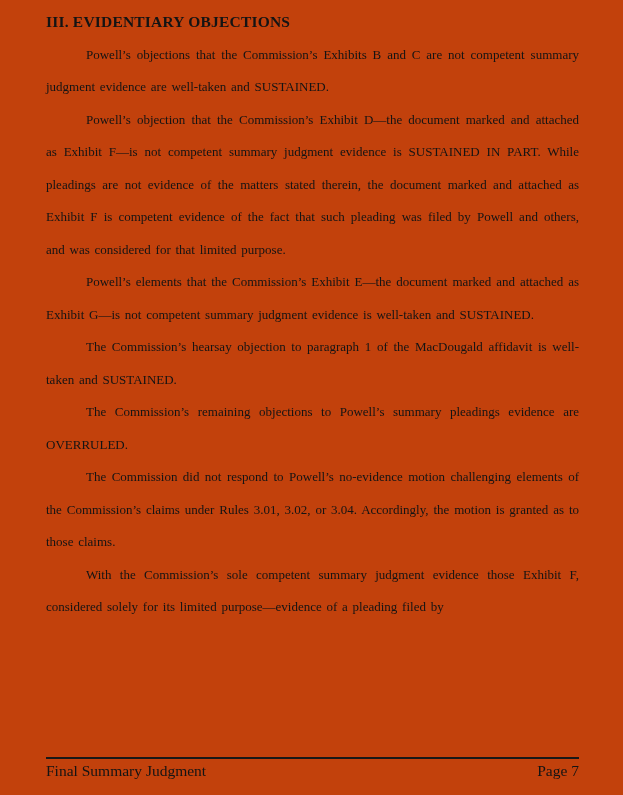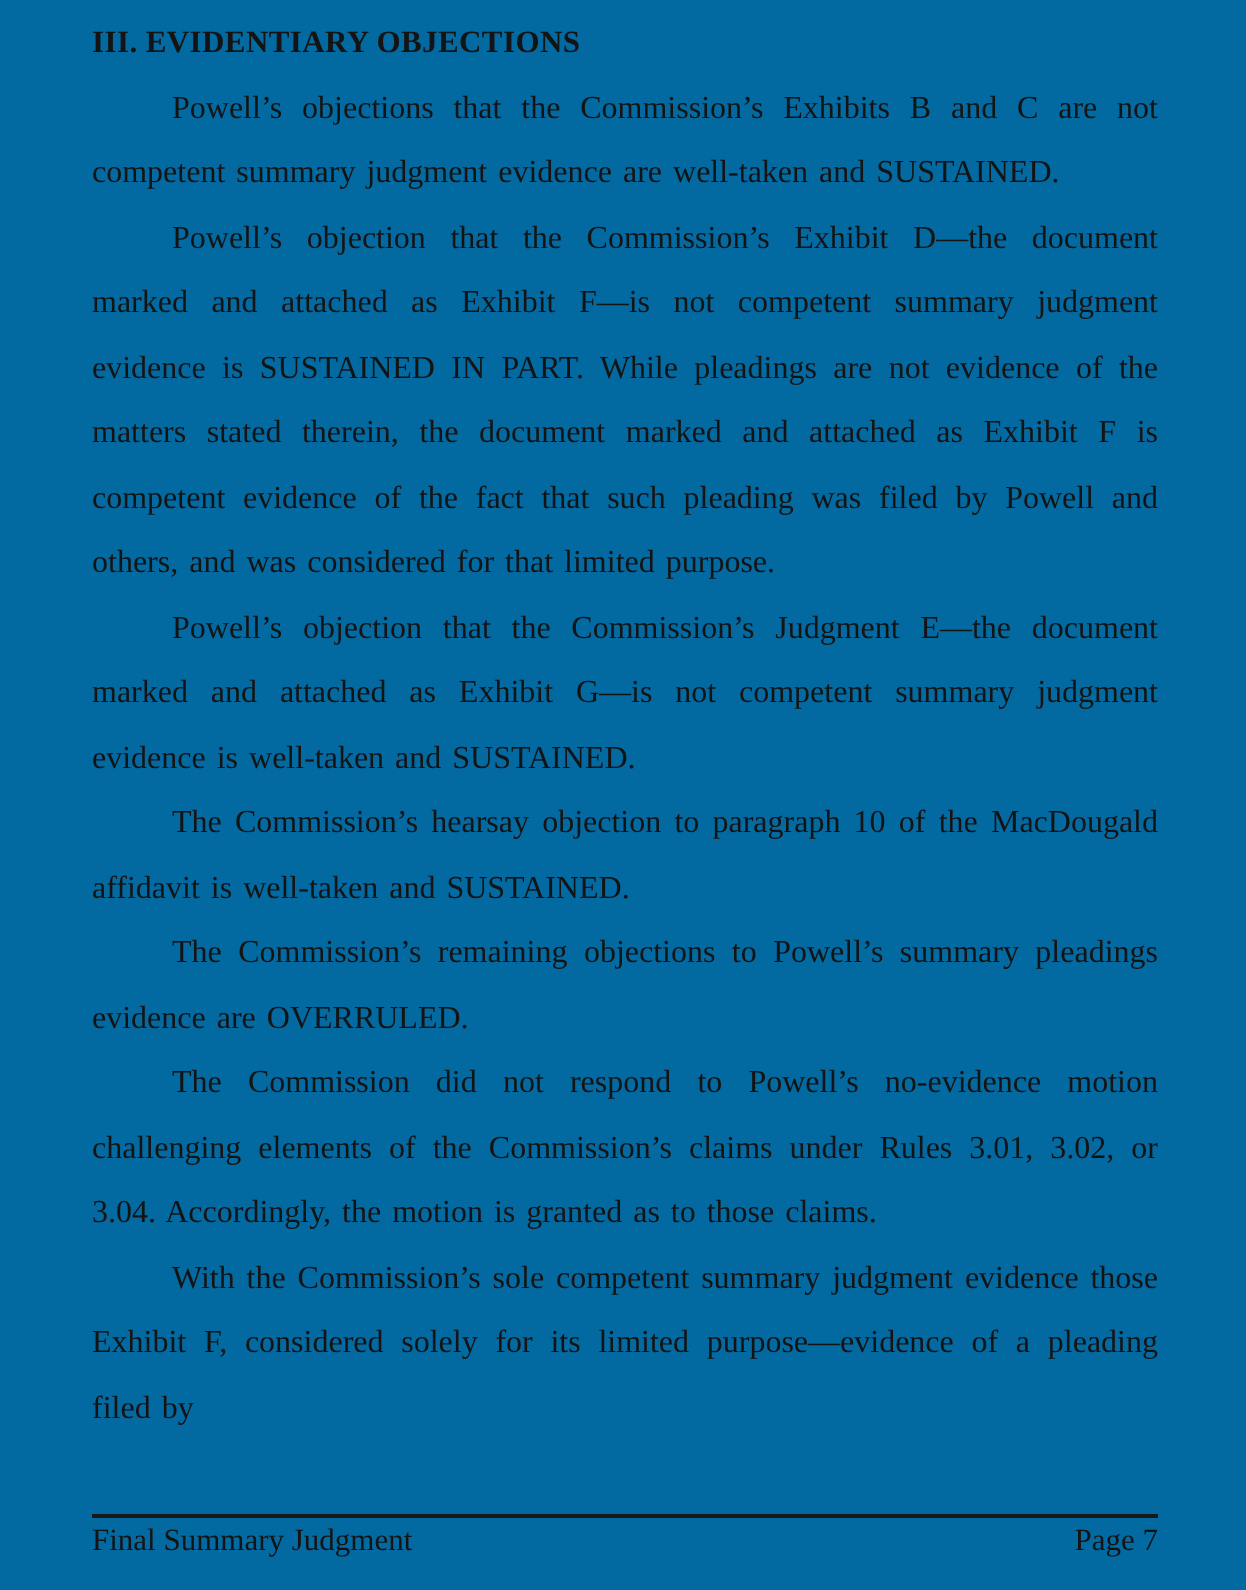--- a/index.html
+++ b/index.html
@@ -5,42 +5,42 @@
   html, body {
     margin: 0;
     padding: 0;
     background: #e8e8e8;
   }
   .page {
     position: relative;
     width: 623px;
     height: 795px;
     margin: 0 auto;
-    background: #0369a1;
+    background: #c2410c;
     color: #141414;
     font-family: "Liberation Serif", "DejaVu Serif", serif;
     overflow: hidden;
     box-sizing: border-box;
   }
   .content {
     position: absolute;
     top: 6px;
     left: 46px;
     right: 44px;
   }
   .heading {
     font-size: 15.5px;
     line-height: 32.5px;
     font-weight: bold;
     margin: 0;
     letter-spacing: 0.2px;
     text-align: left;
   }
   .para {
-    font-size: 16px;
+    font-size: 13px;
     line-height: 32.5px;
     margin: 0;
     text-indent: 40px;
     text-align: justify;
     word-spacing: 1.5px;
   }
   .footer {
     position: absolute;
     left: 46px;
     right: 44px;
@@ -63,23 +63,23 @@
 
 <div class="page">
   <div class="content">
 
     <h2 class="heading">III. EVIDENTIARY OBJECTIONS</h2>
 
     <p class="para">Powell’s objections that the Commission’s Exhibits B and C are not competent summary judgment evidence are well-taken and SUSTAINED.</p>
 
     <p class="para">Powell’s objection that the Commission’s Exhibit D—the document marked and attached as Exhibit F—is not competent summary judgment evidence is SUSTAINED IN PART. While pleadings are not evidence of the matters stated therein, the document marked and attached as Exhibit F is competent evidence of the fact that such pleading was filed by Powell and others, and was considered for that limited purpose.</p>
 
-    <p class="para">Powell’s objection that the Commission’s Judgment E—the document marked and attached as Exhibit G—is not competent summary judgment evidence is well-taken and SUSTAINED.</p>
+    <p class="para">Powell’s elements that the Commission’s Exhibit E—the document marked and attached as Exhibit G—is not competent summary judgment evidence is well-taken and SUSTAINED.</p>
 
-    <p class="para">The Commission’s hearsay objection to paragraph 10 of the MacDougald affidavit is well-taken and SUSTAINED.</p>
+    <p class="para">The Commission’s hearsay objection to paragraph 1 of the MacDougald affidavit is well-taken and SUSTAINED.</p>
 
     <p class="para">The Commission’s remaining objections to Powell’s summary pleadings evidence are OVERRULED.</p>
 
 
     <p class="para">The Commission did not respond to Powell’s no-evidence motion challenging elements of the Commission’s claims under Rules 3.01, 3.02, or 3.04. Accordingly, the motion is granted as to those claims.</p>
 
     <p class="para">With the Commission’s sole competent summary judgment evidence those Exhibit F, considered solely for its limited purpose—evidence of a pleading filed by</p>
 
   </div>
 

